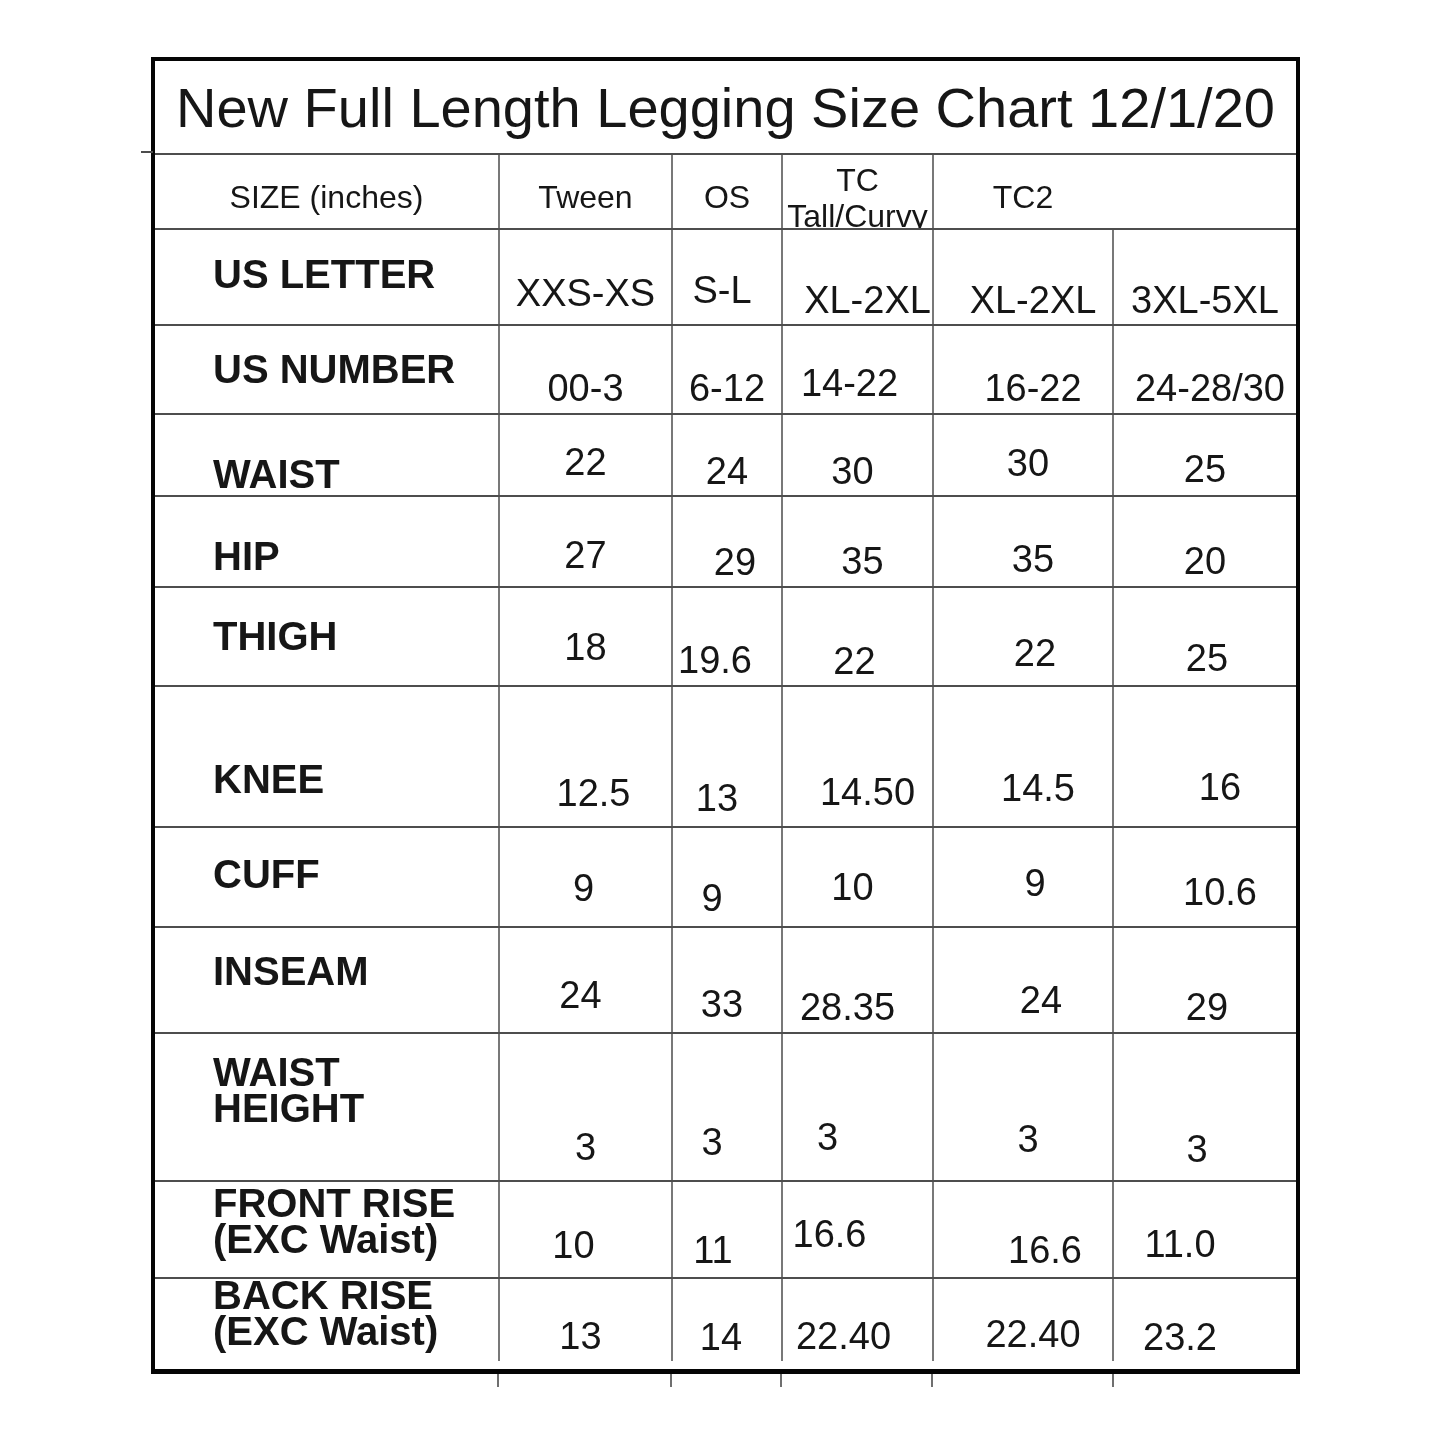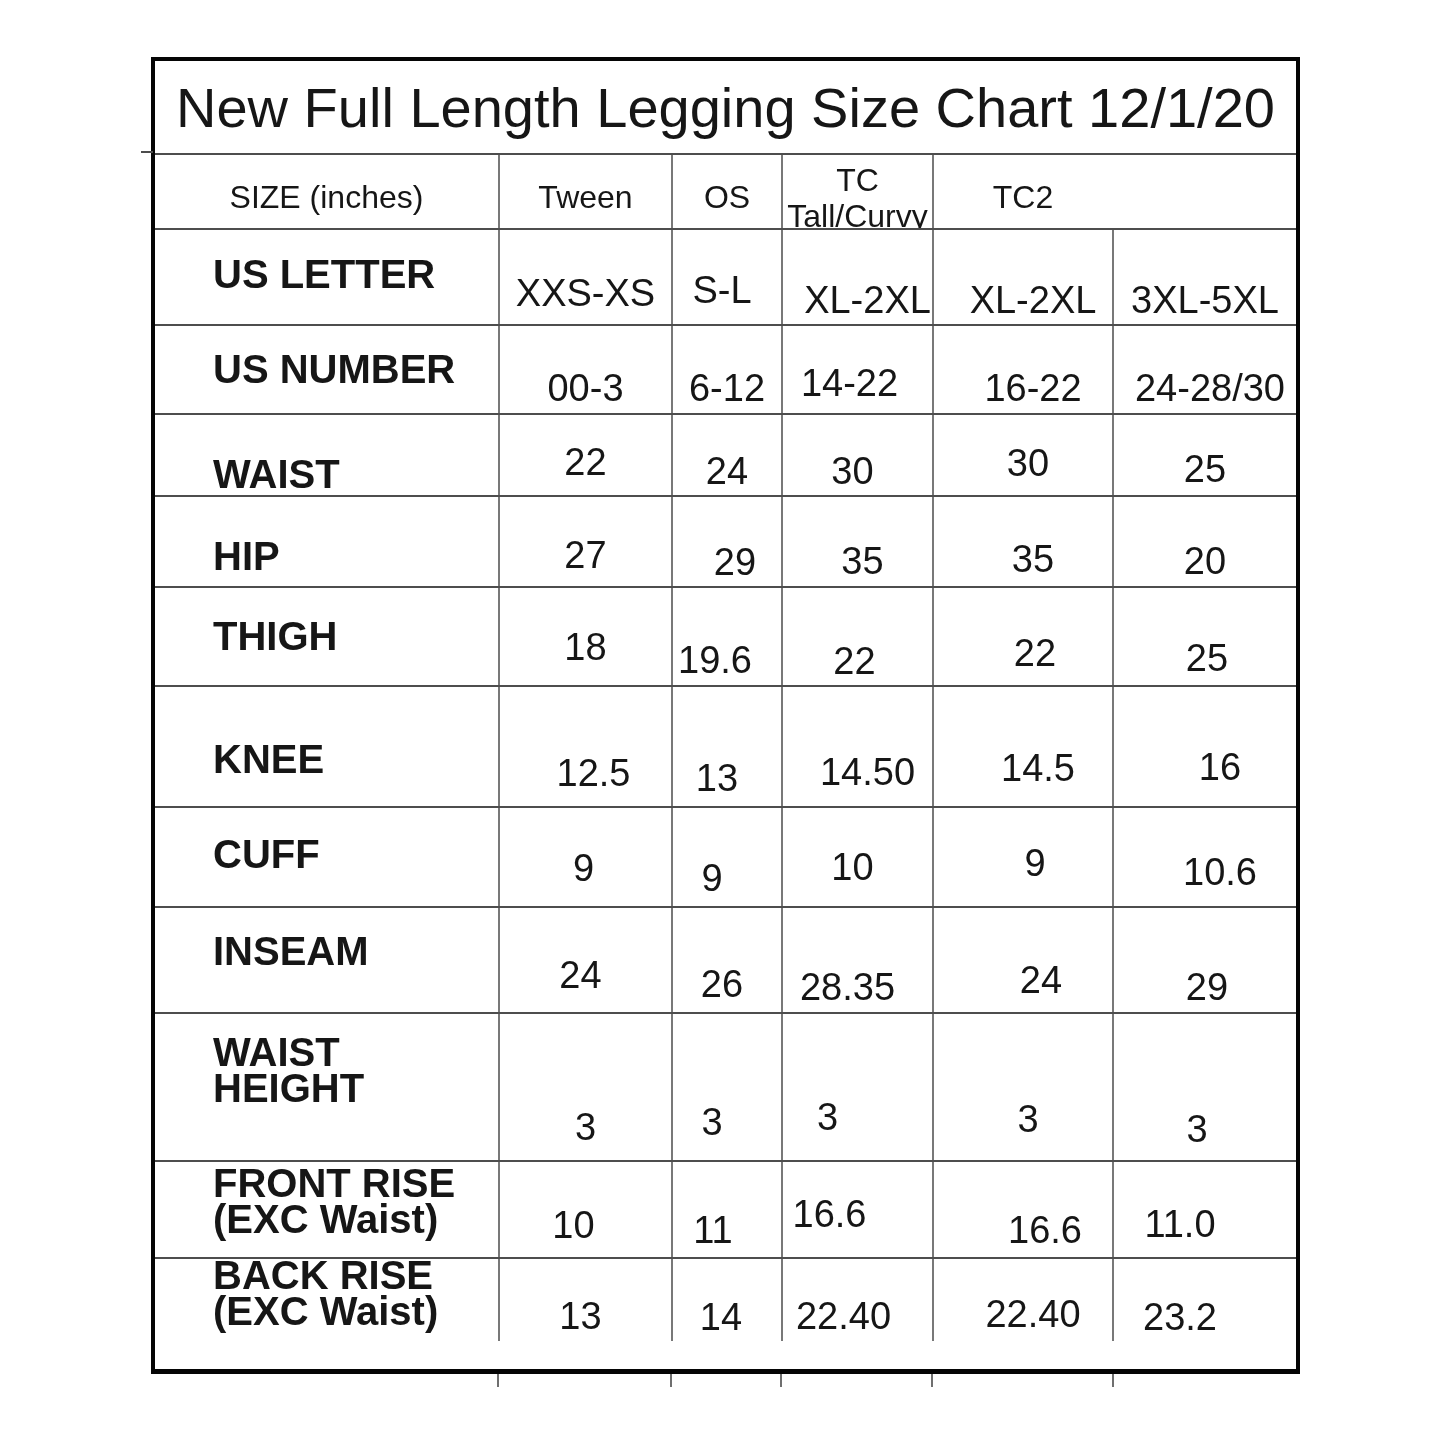--- a/index.html
+++ b/index.html
@@ -219,21 +219,21 @@
         <span>22</span>
       </div>
     <div class="cell val" style="--pb:10px;--dx:12px">
         <span>22</span>
       </div>
     <div class="cell val" style="--pb:5px;--dx:2px">
         <span>25</span>
       </div>
   </div>
 
-  <div class="row" style="height:121px">
+  <div class="row" style="height:141px">
     <div class="cell lab" style="--pb:29px">
         <span>KNEE</span>
       </div>
     <div class="cell val" style="--pb:11px;--dx:8px">
         <span>12.5</span>
       </div>
     <div class="cell val" style="--pb:6px;--dx:-10px">
         <span>13</span>
       </div>
     <div class="cell val" style="--pb:12px;--dx:10px">
@@ -269,21 +269,21 @@
   </div>
 
   <div class="row" style="height:106px">
     <div class="cell lab" style="--pb:43px">
         <span>INSEAM</span>
       </div>
     <div class="cell val" style="--pb:15px;--dx:-5px">
         <span>24</span>
       </div>
     <div class="cell val" style="--pb:6px;--dx:-5px">
-        <span>26</span>
+        <span>33</span>
       </div>
     <div class="cell val" style="--pb:3px;--dx:-10px">
         <span>28.35</span>
       </div>
     <div class="cell val" style="--pb:10px;--dx:18px">
         <span>24</span>
       </div>
     <div class="cell val" style="--pb:3px;--dx:2px">
         <span>29</span>
       </div>

